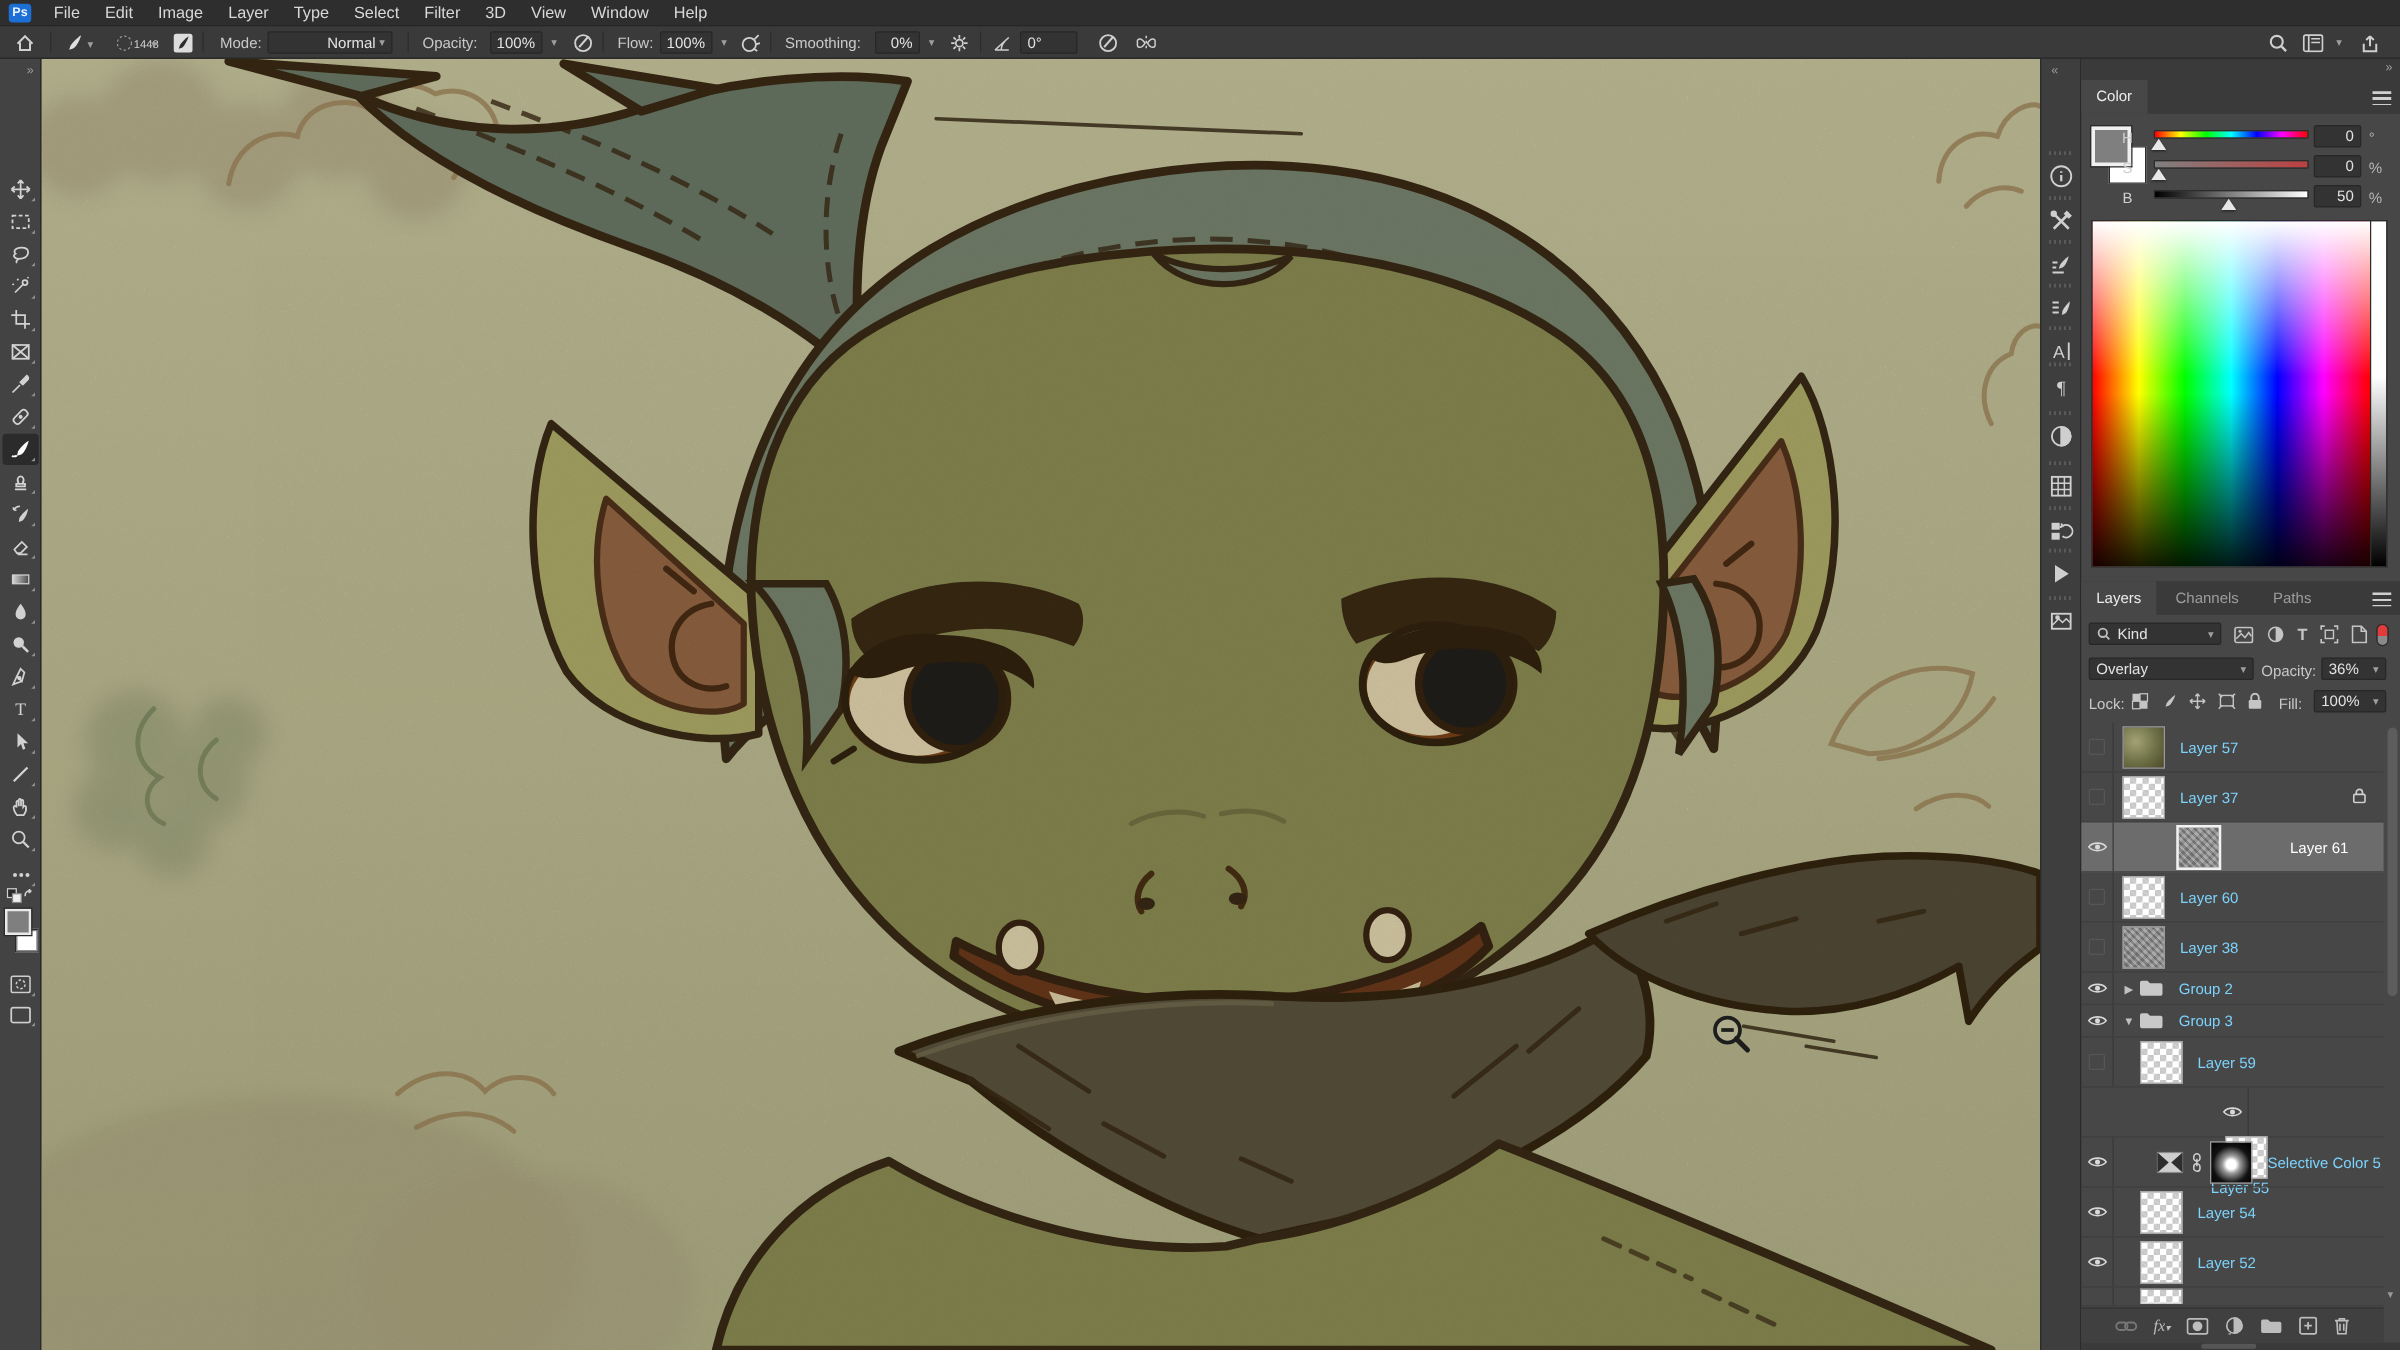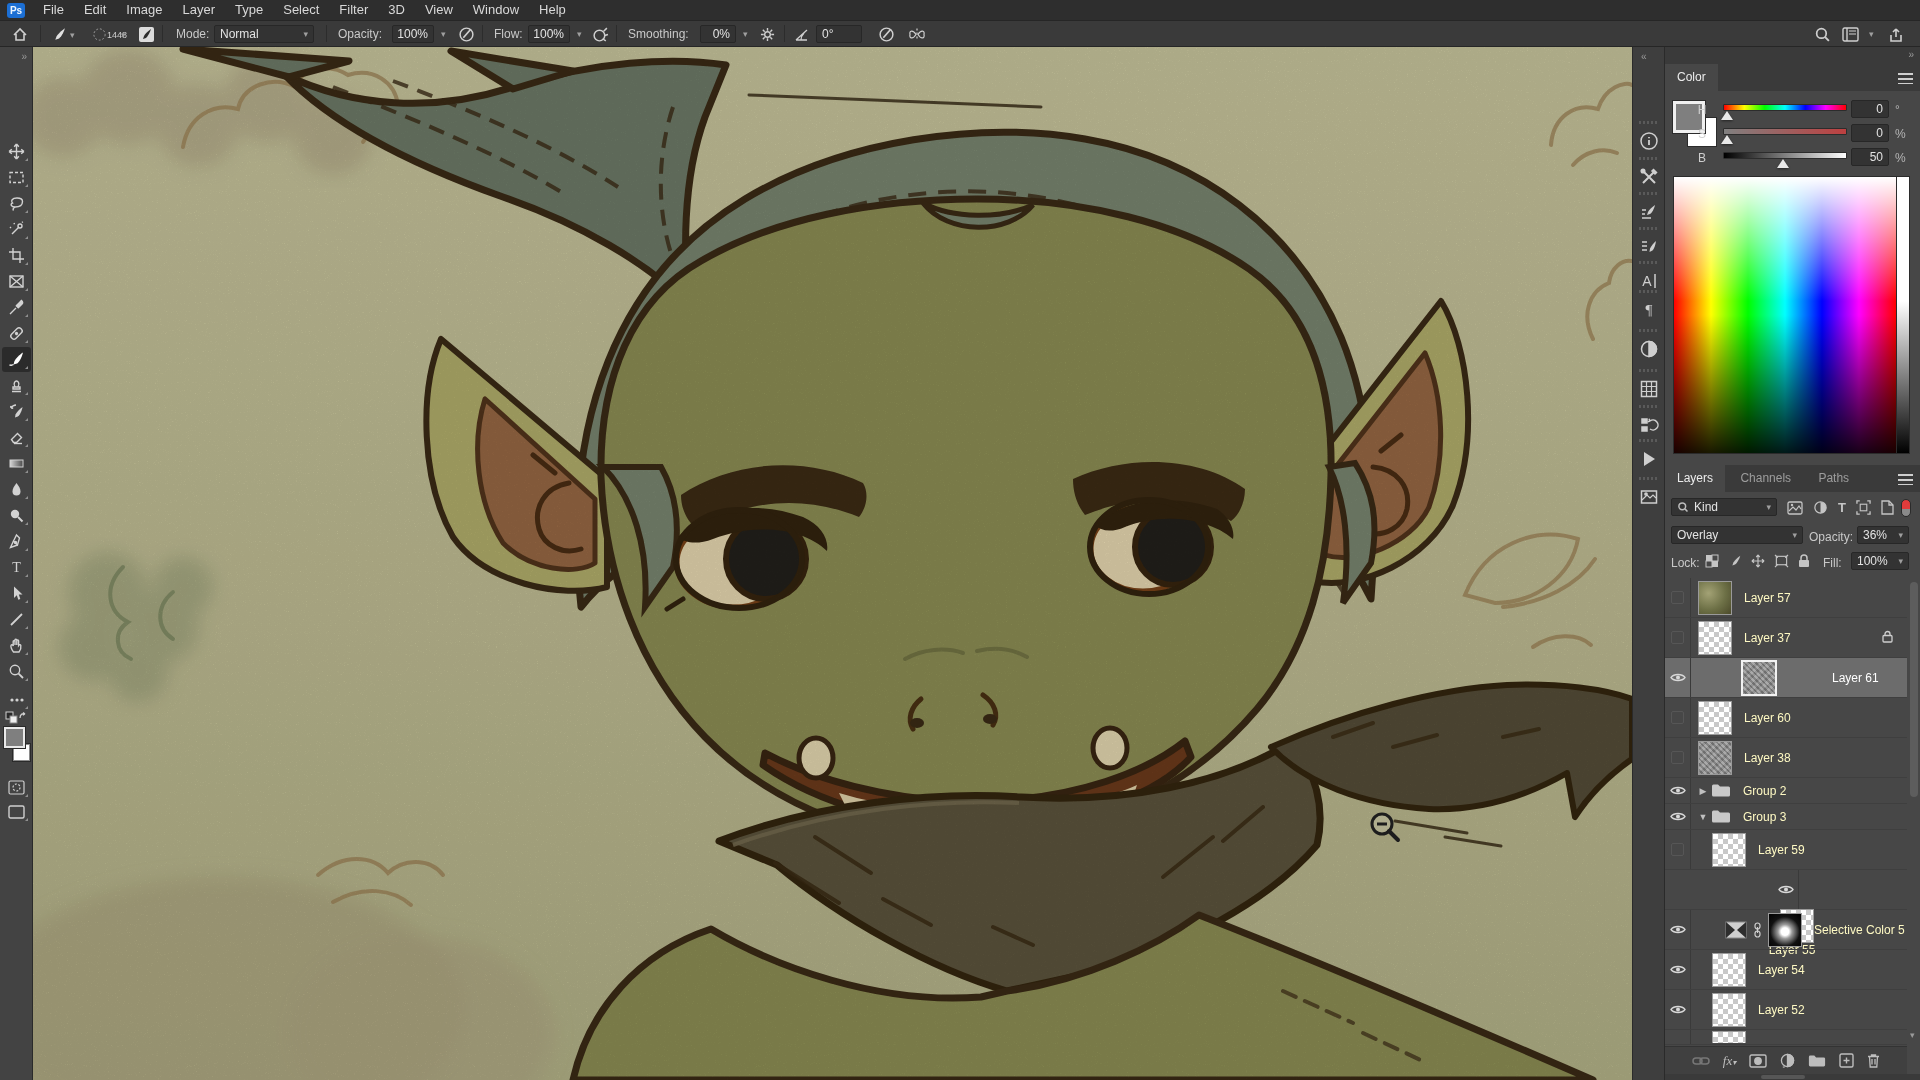--- a/index.html
+++ b/index.html
@@ -51,21 +51,21 @@
             filter:drop-shadow(0 1px 1px rgba(0,0,0,.5));}
   .unit{position:absolute;color:#b5b5b5;}
   
   #layerlist{position:absolute;left:0;top:531px;width:242px;height:468px;overflow:hidden;}
   .lrow{position:relative;width:100%;border-bottom:1px solid #3f3f3f;display:flex;align-items:center;}
   .lrow.sel{background:#6c6c6c;gap:44px;}
   .eyecell{width:26px;height:100%;display:flex;align-items:center;justify-content:center;flex:none;
            border-right:1px solid #3a3a3a;color:#d8d8d8;}
   .eyeoff{width:13px;height:13px;border:1px solid #565656;border-radius:2px;}
   .lthumb{width:34px;height:34px;flex:none;border:1px solid #9a9a9a;margin-left:7px;}
-  .lname{margin-left:12px;color:#fef9c3;white-space:nowrap;}
+  .lname{margin-left:12px;color:#7dd3fc;white-space:nowrap;}
   .lrow.sel .lname{color:#ffffff;}
   .checker{background-color:#fff;
      background-image:linear-gradient(45deg,#c8c8c8 25%,transparent 25%,transparent 75%,#c8c8c8 75%),
                       linear-gradient(45deg,#c8c8c8 25%,transparent 25%,transparent 75%,#c8c8c8 75%);
      background-position:0 0,5px 5px;background-size:10px 10px;}
   .noisebg{background-color:#8f8f8f;
      background-image:repeating-linear-gradient(45deg,rgba(255,255,255,.16) 0 2px,rgba(0,0,0,.14) 2px 4px),
                       repeating-linear-gradient(-45deg,rgba(255,255,255,.10) 0 3px,rgba(0,0,0,.10) 3px 6px);}
   .artbg{background:radial-gradient(circle at 30% 35%,#a3a275,#6d7046 55%,#4f4e2d 95%);}
   .selmark{outline:2px solid #f2f2f2;outline-offset:-1px;}
@@ -295,21 +295,21 @@
         <span class="chev">▾</span>
       </div>
     <div class="ob" style="left:138px;top:1px;">
       <svg width="17" height="17" viewBox="0 0 17 17">
           <rect x="1" y="1" width="15" height="15" rx="2" fill="#dcdcdc"></rect>
           <path d="M13 3 C10 5 7 8 6 10 L5 13 L8 12 C10 10 12 6 13 3 Z" fill="#2c2c2c"></path>
         </svg>
     </div>
     <div class="vsep" style="left:162px;"></div>
     <span class="ob" style="left:176px;">Mode:</span>
-    <div class="ob valbox" style="left:214px;top:4px;width:100px;justify-content:space-between;">
+    <div class="ob valbox" style="left:214px;top:4px;width:100px;">
       <span>Normal</span>
       <span class="chev">▾</span>
     </div>
     <div class="vsep" style="left:326px;"></div>
     <span class="ob" style="left:338px;">Opacity:</span>
     <div class="ob valbox" style="left:392px;top:4px;width:42px;">
       <span>100%</span>
     </div>
     <span class="ob chev" style="left:438px;">▾</span>
     <div class="ob obicon" style="left:458px;top:1px;">

